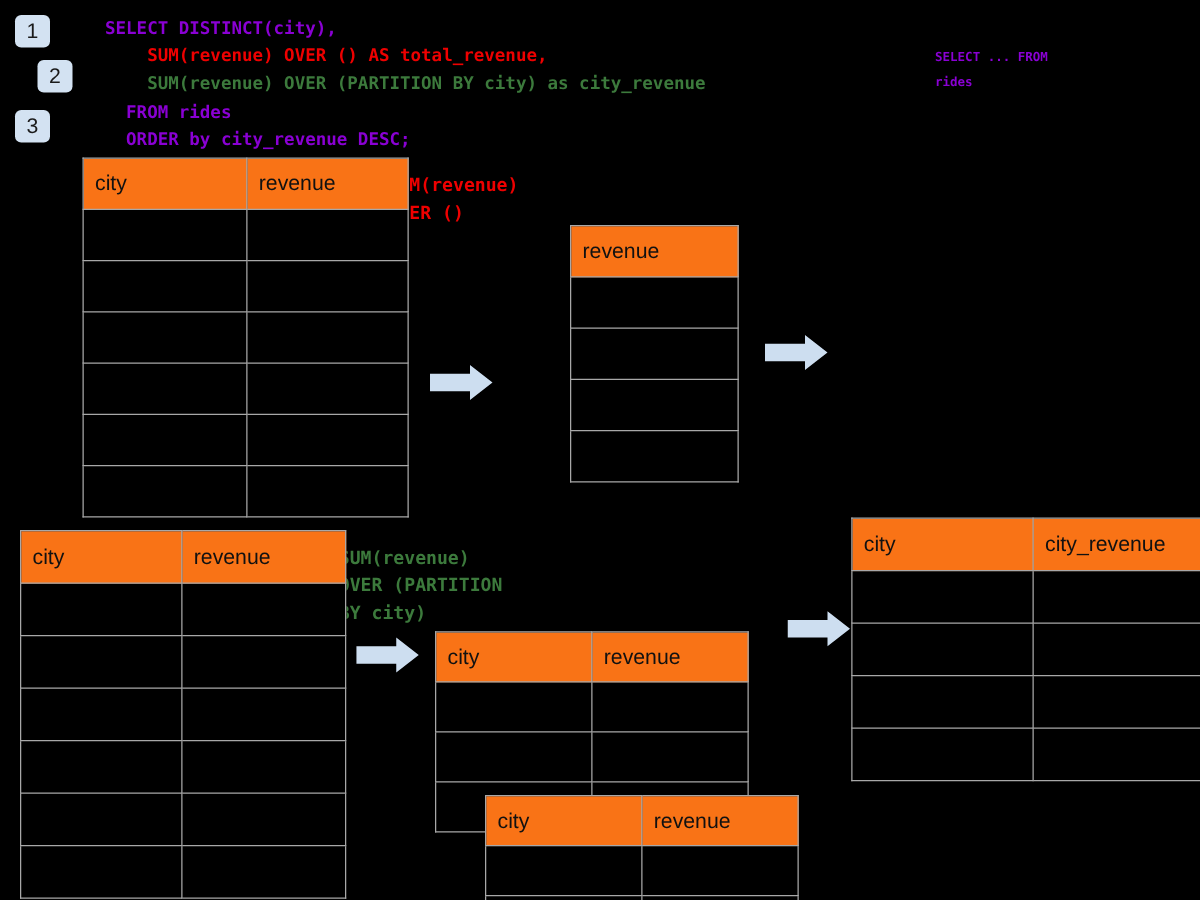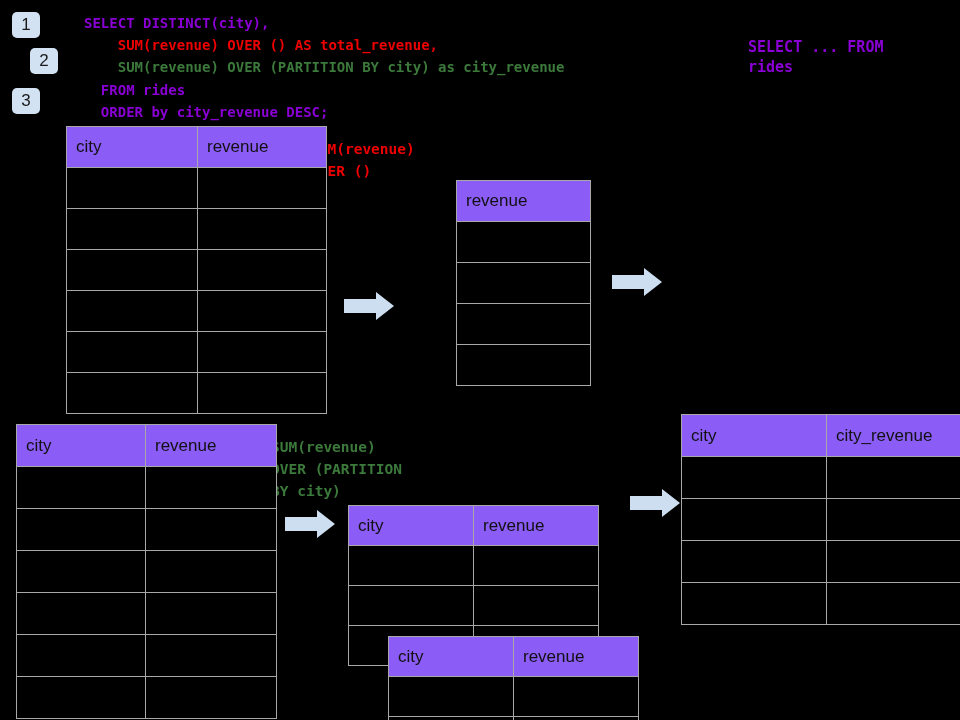--- a/index.html
+++ b/index.html
@@ -47,21 +47,21 @@
     font-size: 14px;
     line-height: 22.2px;
   }
   .c-purple { color: #8a00d4; }
   .c-red    { color: #ee0000; }
   .c-green  { color: #3c7a3c; }
 
   #sql-side {
     left: 748px;
     top: 37px;
-    font-size: 15px;
+    font-size: 10px;
     line-height: 20px;
     color: #8a00d4;
   }
 
   
   .annot {
     position: absolute;
     font-family: "DejaVu Sans Mono", "Liberation Mono", monospace;
     font-weight: bold;
     font-size: 14.5px;
@@ -78,21 +78,21 @@
     table-layout: fixed;
     background: #000000;
   }
   .tbl td {
     border: 1px solid #a8a8a8;
     padding: 0;
     background: #000000;
   }
   .tbl th {
     border: 1px solid #a8a8a8;
-    background: #8b5cf6;
+    background: #f97316;
     color: #111111;
     font-family: "Liberation Sans", sans-serif;
     font-weight: normal;
     font-size: 17px;
     text-align: left;
     padding: 0 0 0 9px;
   }
 
   
   #tbl-src-top     { left: 66px;  top: 126px; width: 240px; }

